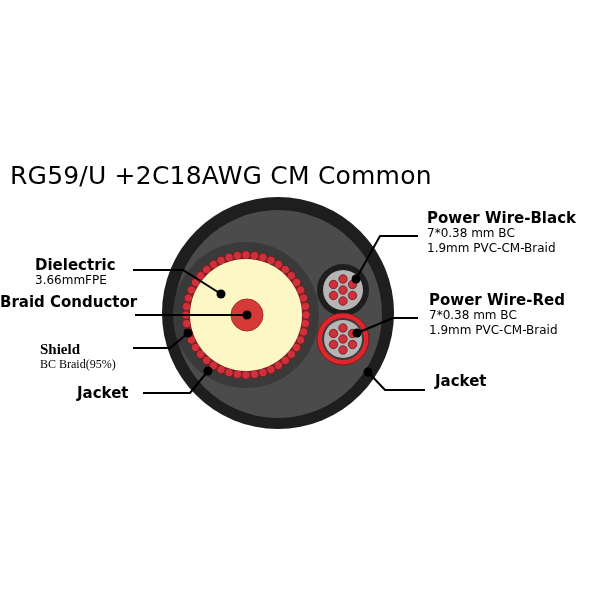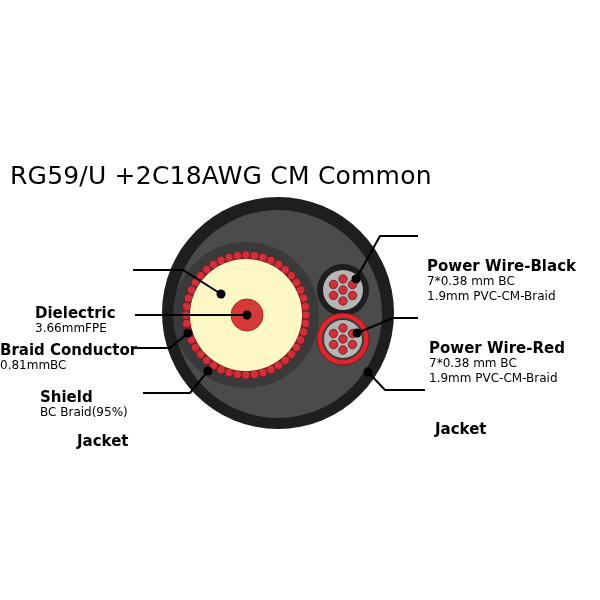--- a/index.html
+++ b/index.html
@@ -1,18 +1,18 @@
 <!DOCTYPE html>
 <html><head>
 <meta charset="utf-8">
 <style>
   html, body { margin:0; padding:0; background:#ffffff; }
   body { width:600px; height:600px; position:relative; overflow:hidden; font-family:"DejaVu Sans", sans-serif; color:#000; }
   .title { position:absolute; left:10px; top:161px; font-size:25px; font-weight:normal; letter-spacing:0.2px; white-space:nowrap; }
-  .lbl { position:absolute; white-space:nowrap; line-height:15px;margin-top:48px; }
+  .lbl { position:absolute; white-space:nowrap; line-height:15px; }
   .lbl .h { font-weight:bold; font-size:15px; display:block; }
   .lbl .s { font-size:12px; display:block; }
   svg.diagram { position:absolute; left:0; top:0; }
 </style>
 </head>
 <body>
 
 <div class="title">RG59/U +2C18AWG CM Common</div>
 
 <svg class="diagram" width="600" height="600" viewBox="0 0 600 600">
@@ -115,23 +115,22 @@
     <circle cx="368" cy="372" r="4.5"></circle>
   </g>
 </svg>
 
 <div class="lbl" style="left:35px; top:258px;">
   <span class="h">Dielectric</span>
   <span class="s">3.66mmFPE</span>
 </div>
 <div class="lbl" style="left:0px; top:295px;">
   <span class="h">Braid Conductor</span>
-  <span class="s">0.81mmBC</span>
 </div>
-<div class="lbl" style="left:40px; top:342px;">
+<div class="lbl" style="left:40px; top:342px;font-family:Liberation Serif, serif;">
   <span class="h">Shield</span>
   <span class="s">BC Braid(95%)</span>
 </div>
 <div class="lbl" style="left:77px; top:386px;">
   <span class="h">Jacket</span>
 </div>
 <div class="lbl" style="left:427px; top:211px;">
   <span class="h">Power Wire-Black</span>
   <span class="s">7*0.38 mm BC</span>
   <span class="s">1.9mm PVC-CM-Braid</span>

